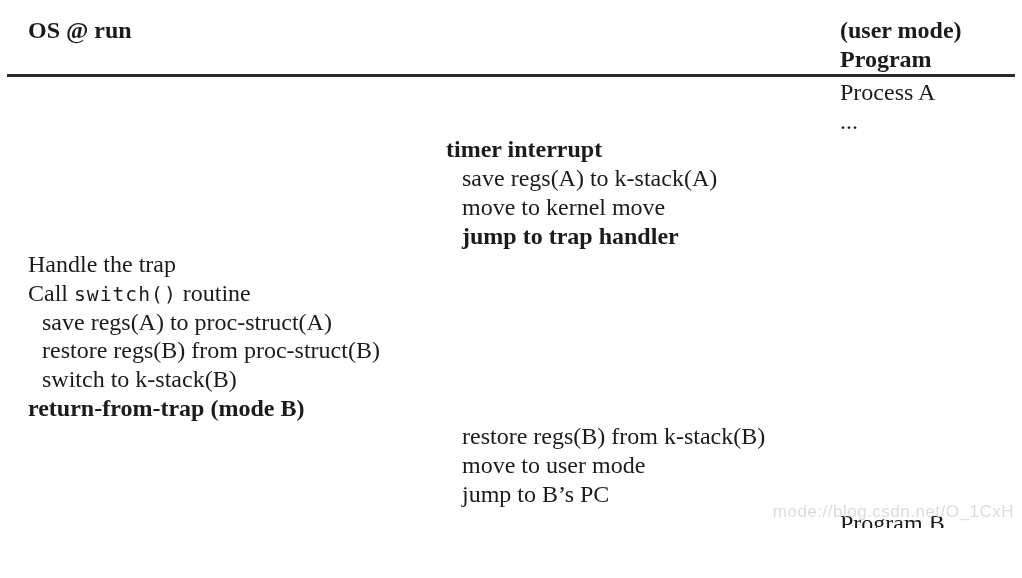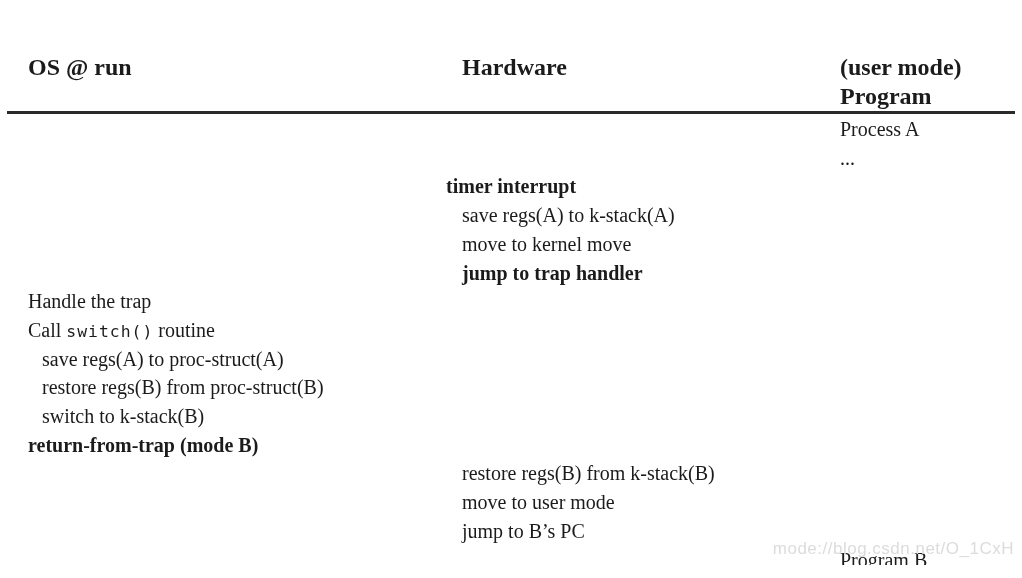--- a/index.html
+++ b/index.html
@@ -8,41 +8,40 @@
     background: #ffffff;
   }
   .page {
     position: relative;
     width: 1022px;
     height: 528px;
     background: #ffffff;
     overflow: hidden;
     font-family: "Liberation Serif", serif;
     color: #1b1b1b;
-    margin-top: 37px;
   }
   .hdr {
     position: absolute;
     top: 16px;
     font-size: 24px;
     font-weight: bold;
     line-height: 29px;
     white-space: nowrap;
   }
   .rule {
     position: absolute;
     top: 74px;
     left: 7px;
     right: 7px;
     height: 3px;
     background: #2a2a2a;
   }
   .line {
     position: absolute;
-    font-size: 20px;
+    font-size: 24px;
     line-height: 28px;
     white-space: nowrap;
   }
   .line.bold {
     font-weight: bold;
   }
   .mono {
     font-family: "DejaVu Sans Mono", monospace;
     font-size: 0.82em;
     letter-spacing: 1px;
@@ -59,24 +58,20 @@
 </style>
 </head>
 <body>
 
 <div class="page">
 
   <div class="hdr" style="left:28px">
     <div>OS @ run</div>
   </div>
 
-  <div class="hdr" style="left:462px">
-    <div>Hardware</div>
-    <div></div>
-  </div>
 
   <div class="hdr" style="left:840px">
     <div>(user mode)</div>
     <div>Program</div>
   </div>
 
   <div class="rule"></div>
 
   <div id="rows">
       <div class="line" style="top: 78px; left: 840px;">Process A</div>

